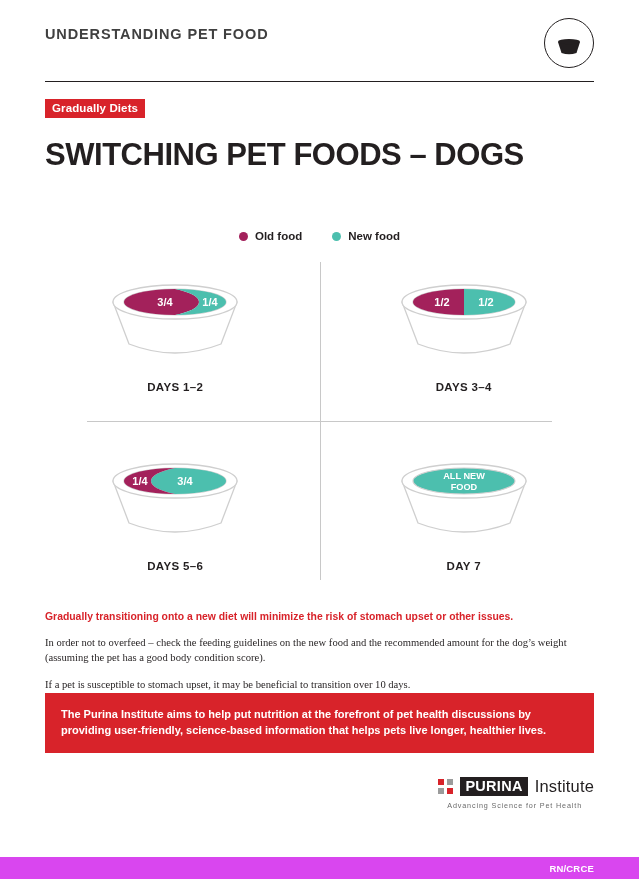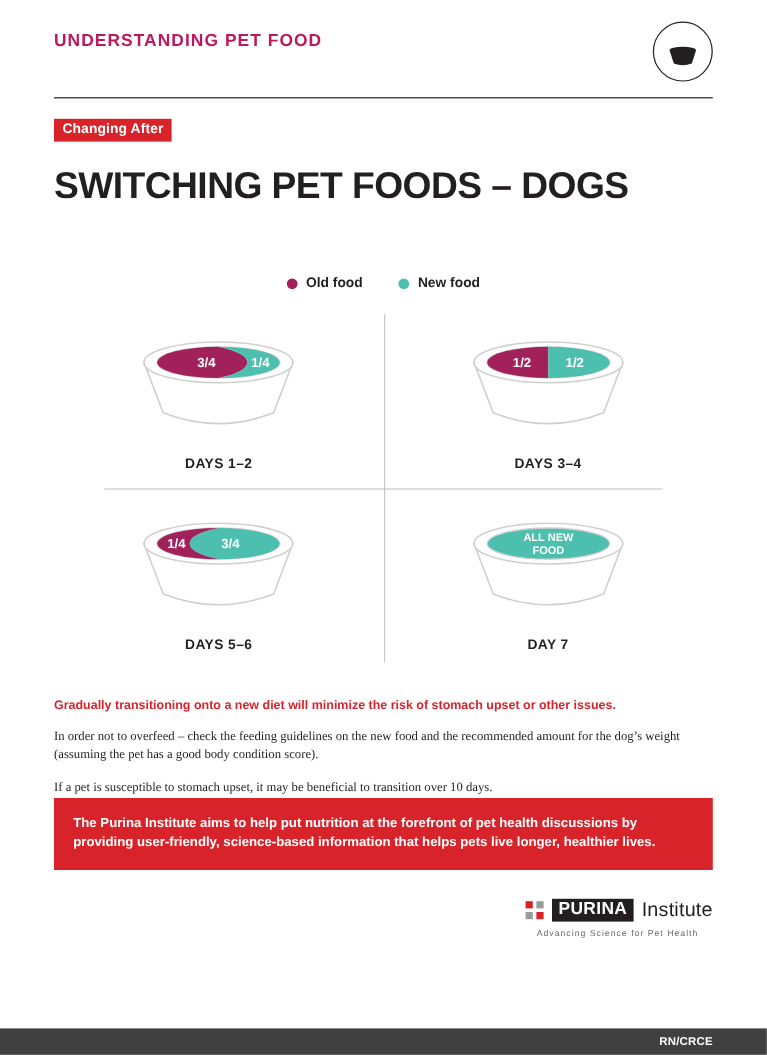--- a/index.html
+++ b/index.html
@@ -24,21 +24,21 @@
   .header {
     display: flex;
     align-items: flex-start;
     justify-content: space-between;
     padding-top: 18px;
   }
   .header-title {
     font-size: 14.5px;
     letter-spacing: 0.06em;
     font-weight: bold;
-    color: #be185d;
+    color: #404040;
     text-transform: uppercase;
     padding-top: 8px;
   }
   .header-badge {
     width: 50px;
     height: 50px;
     border-radius: 50%;
     border: 1.4px solid #231f20;
     display: flex;
     align-items: center;
@@ -89,20 +89,21 @@
   .dot-old { background: #a3215b; }
   .dot-new { background: #4cbfae; }
 
   
   .grid {
     position: relative;
     margin-top: 14px;
     display: grid;
     grid-template-columns: 1fr 1fr;
     grid-template-rows: auto auto;
+    gap: 28px;
   }
   .grid-vline {
     position: absolute;
     left: 50%;
     top: 6px;
     bottom: 6px;
     width: 1px;
     background: #c8c8c8;
   }
   .grid-hline {
@@ -201,21 +202,21 @@
     text-transform: none;
   }
 
   
   .bottom-bar {
     position: absolute;
     left: 0;
     bottom: 0;
     width: 639px;
     height: 22px;
-    background: #404040;
+    background: #d946ef;
     display: flex;
     align-items: center;
     justify-content: flex-end;
     padding-right: 45px;
   }
   .bottom-bar-code {
     color: #ffffff;
     font-size: 9.5px;
     font-weight: bold;
     letter-spacing: 0.02em;
@@ -250,21 +251,21 @@
           <circle cx="17.9" cy="4.9" r="1.35" fill="#ffffff"></circle>
           <circle cx="9.5" cy="7.6" r="1.2" fill="#ffffff"></circle>
           <circle cx="20.5" cy="7.6" r="1.2" fill="#ffffff"></circle>
         </svg>
       </span>
     </div>
   </div>
   <div class="header-rule"></div>
 
   
-  <div class="tag">Changing After</div>
+  <div class="tag">Gradually Diets</div>
 
   
   <h1 class="main-title">SWITCHING PET FOODS – DOGS</h1>
 
   
   <div class="legend">
     <div class="legend-item">
       <span class="legend-dot dot-old"></span>
       <span>Old food</span>
     </div>

